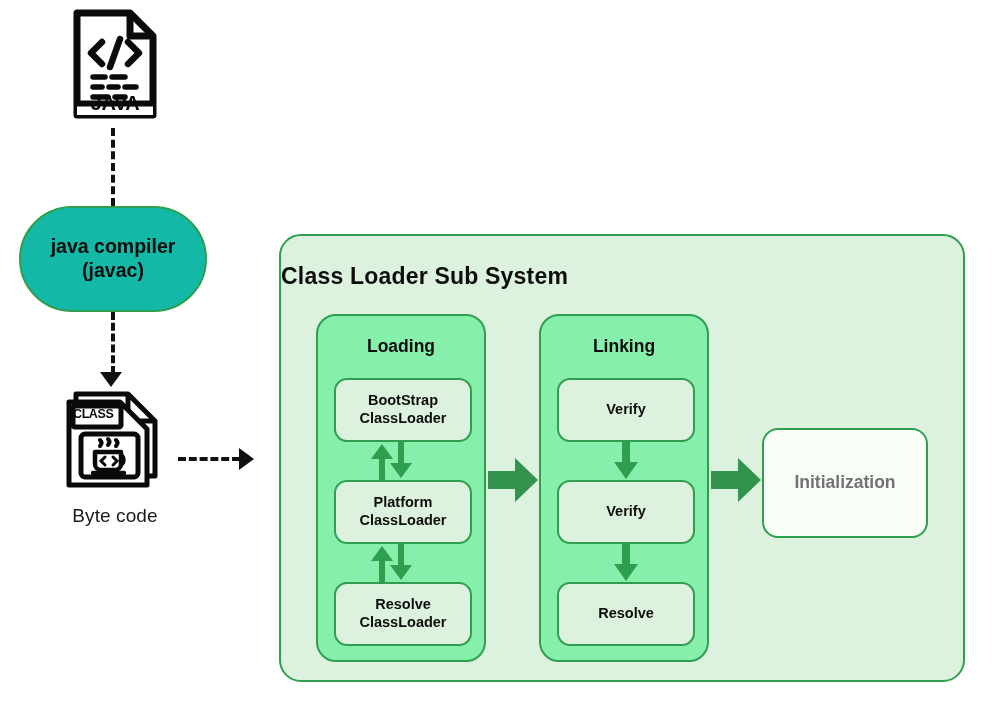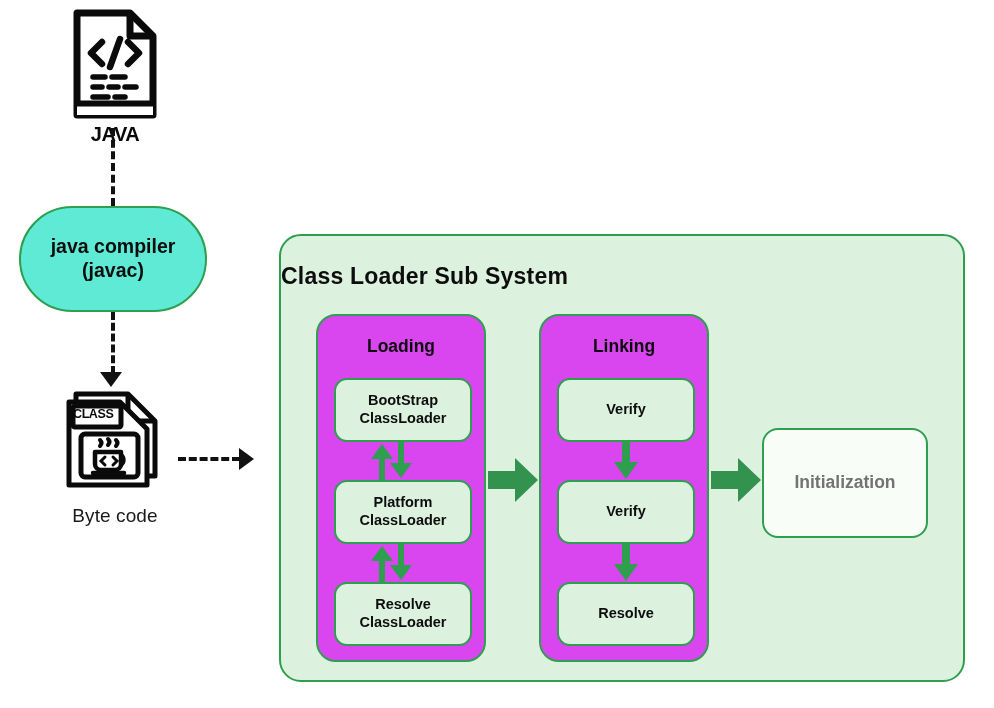--- a/index.html
+++ b/index.html
@@ -41,21 +41,21 @@
     left: 20px; top: 505px; width: 190px;
     font-size: 19px;
     color: #1a1a1a;
     text-align: center;
     letter-spacing: .1px;
   }
 
   
   #java-compiler-oval {
     left: 19px; top: 206px; width: 188px; height: 106px;
-    background: #5eead4;
+    background: #14b8a6;
     border: 2.5px solid #2e9e4f;
     border-radius: 54px;
     box-sizing: border-box;
     font-weight: bold;
     font-size: 19.5px;
     color: #0d0d0d;
   }
 
   
   .dash-v {
@@ -100,21 +100,21 @@
     text-align: left;
     font-size: 23px;
     font-weight: bold;
     color: #0d0d0d;
     letter-spacing: .2px;
   }
 
   
   .phase-column {
     position: absolute;
-    background: #d946ef;
+    background: #86efac;
     border: 2.5px solid #2e9e4f;
     border-radius: 20px;
     box-sizing: border-box;
   }
   #phase-loading  { left: 35px;  top: 78px; width: 170px; height: 348px; }
   #phase-linking  { left: 258px; top: 78px; width: 170px; height: 348px; }
 
   .phase-title {
     position: absolute;
     left: 0; top: 20px; width: 100%;
@@ -182,21 +182,21 @@
           <path d="M53 79 H64"></path>
         <path d="M21 89 H36"></path>
           <path d="M43 89 H53"></path>
       </g>
 
       <rect x="5" y="95.5" width="76" height="11.5" fill="#ffffff"></rect>
       <path d="M5 95.5 H81" stroke="#0a0a0a" stroke-width="6"></path>
     </svg>
     <div class="abs" style="left:0; top:84px; width:86px; text-align:center;
                             font-size:20px; font-weight:bold; color:#0a0a0a;
-                            letter-spacing:-0.5px;margin-top:31px;">JAVA</div>
+                            letter-spacing:-0.5px;">JAVA</div>
   </div>
 
   <div class="abs dash-v" id="dash-source-to-compiler"></div>
 
   <div class="abs center-text" id="java-compiler-oval">
     <div>
       <div>java compiler</div>
       <div>(javac)</div>
     </div>
   </div>

